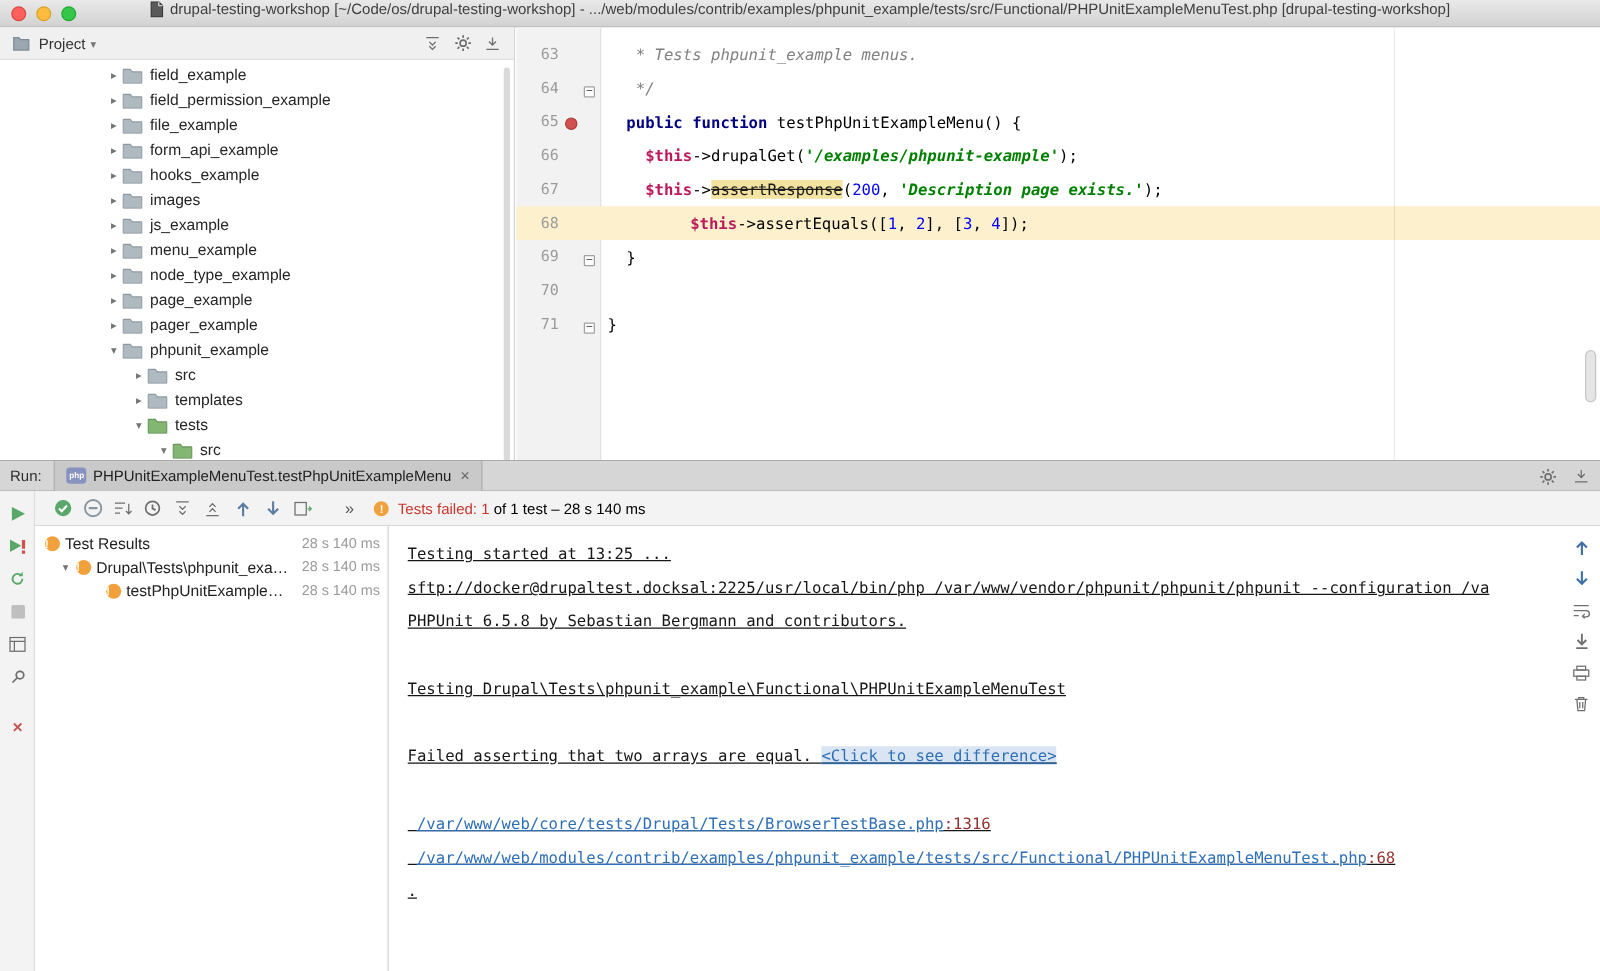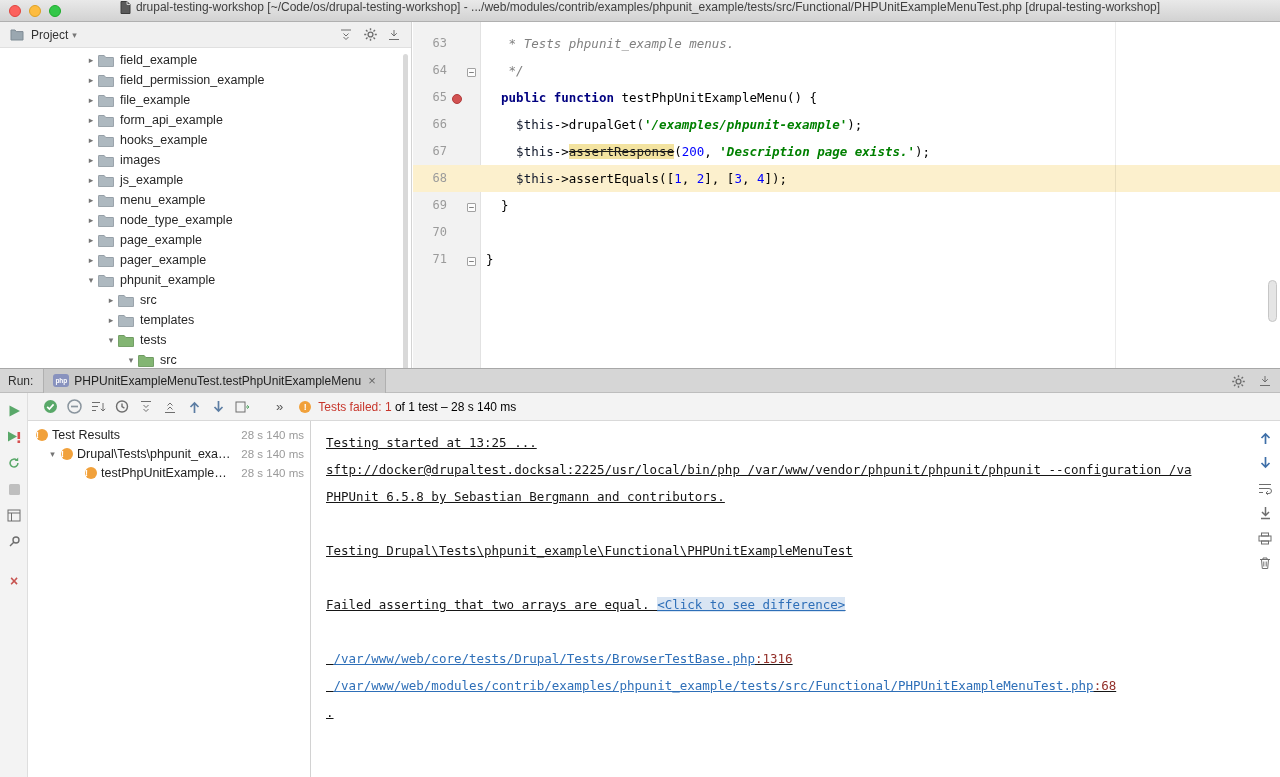--- a/index.html
+++ b/index.html
@@ -34,34 +34,34 @@
   .pt-ico { width:18px; flex:none; display:inline-flex; align-items:center; }
   .pt-label { margin-left:4px; }
   .pp-scroll { position:absolute; right:3px; top:32px; width:5px; height:328px;
     background:rgba(120,120,120,.28); border-radius:3px; }
 
   
   .editor { position:absolute; top:22px; left:413px; right:0; height:346px; background:#fff; overflow:hidden; }
   .gutter-bg { position:absolute; left:0; top:0; bottom:0; width:68px; background:#f2f2f2; border-right:1px solid #e2e2e2; }
   .ed-rows { position:absolute; top:8px; left:0; right:0; }
   .ed-row { display:flex; height:27px; line-height:27px; font-family:"DejaVu Sans Mono", monospace; font-size:12.5px; }
-  .ed-row.cur { background:#fcf0cd; }
+  .ed-row.cur { background:#fcf0cd;gap:36px; }
   .ed-gutter { width:68px; flex:none; display:flex; align-items:center; }
   .ln { width:34px; text-align:right; color:#9b9b9b; font-size:12px; }
   .mk { width:20px; text-align:center; }
   .ball-red { display:inline-block; width:10px; height:10px; border-radius:50%;
     background:#d25252; border:1px solid #b13c3c; vertical-align:middle; }
   .fold-slot { width:14px; }
   .fold-box { display:inline-block; width:9px; height:9px; border:1px solid #a2a2a2; background:#fdfdfd;
     color:#555; font-size:9px; line-height:7px; text-align:center; border-radius:1px; }
   .ed-code { padding-left:5px; white-space:pre; }
   .t-p { color:#000; }
   .t-c { color:#808080; font-style:italic; }
   .t-k { color:#000080; font-weight:bold; }
-  .t-v { color:#0f172a; }
+  .t-v { color:#be185d;font-weight:bold; }
   .t-s { color:#008000; font-weight:bold;font-style:italic; }
   .t-n { color:#0000ff; }
   .t-d { color:#1a1a1a; background:#f3e3a0; text-decoration:line-through; }
   .margin-guide { position:absolute; left:702px; top:0; bottom:0; width:1px; background:rgba(0,0,0,.08); }
   .ed-scroll { position:absolute; right:3px; top:258px; width:9px; height:42px;
     border:1px solid #c6c6c6; border-radius:5px; background:rgba(150,150,150,.25); }
 
   
   .run-panel { position:absolute; top:368px; left:0; right:0; bottom:0; background:#fff; border-top:1px solid #a8a8a8; }
   .rp-tabbar { position:relative; height:24px; background:#d6d6d6; border-bottom:1px solid #bdbdbd;

